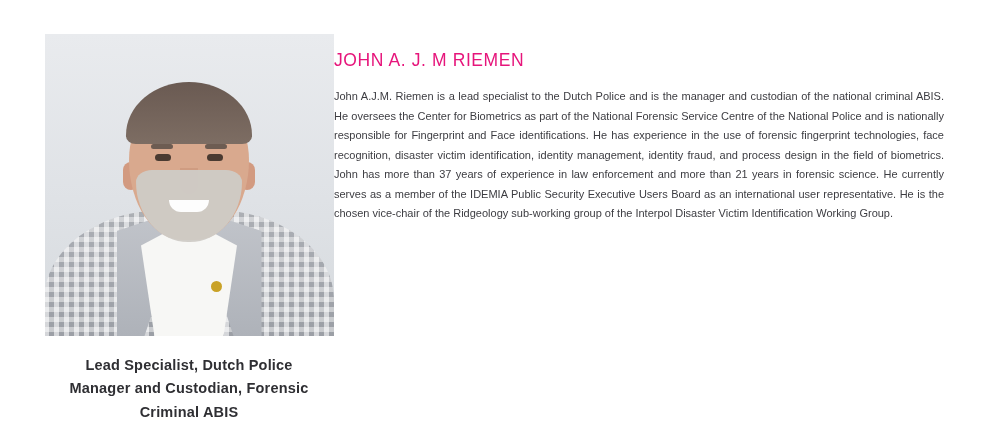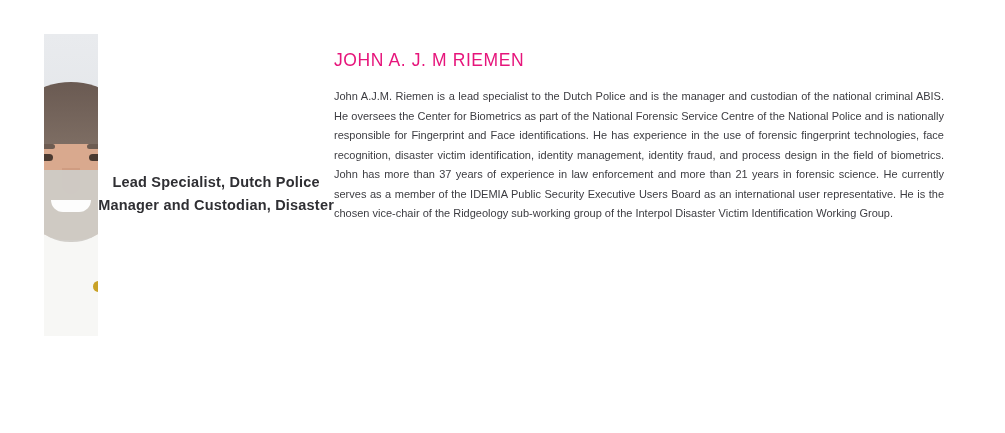--- a/index.html
+++ b/index.html
@@ -19,21 +19,21 @@
     flex-direction: row;
     align-items: flex-start;
     padding: 34px 30px 0 44px;
     box-sizing: border-box;
     height: 433px;
   }
   .photo-col {
     width: 290px;
     flex: 0 0 290px;
     display: flex;
-    flex-direction: row;
+    flex-direction: column;
     align-items: center;
   }
   .photo-frame {
     width: 289px;
     height: 302px;
     overflow: hidden;
     position: relative;
     background: #d9dde2;
   }
   
@@ -231,21 +231,22 @@
         <div class="p-eye-l"></div>
         <div class="p-eye-r"></div>
         <div class="p-nose"></div>
         <div class="p-beard"></div>
         <div class="p-mouth"></div>
         <div class="p-pin"></div>
       </div>
     </div>
     <div class="caption">
       <div>Lead Specialist, Dutch Police</div>
-      <div>Manager and Custodian, Disaster</div>
+      <div>Manager and Custodian, Forensic</div>
+      <div>Criminal ABIS</div>
     </div>
   </div>
 
   <div class="text-col">
     <h2 class="name">JOHN A. J. M RIEMEN</h2>
     <p class="bio">John A.J.M. Riemen is a lead specialist to the Dutch Police and is the manager and custodian of the national criminal ABIS. He oversees the Center for Biometrics as part of the National Forensic Service Centre of the National Police and is nationally responsible for Fingerprint and Face identifications. He has experience in the use of forensic fingerprint technologies, face recognition, disaster victim identification, identity management, identity fraud, and process design in the field of biometrics. John has more than 37 years of experience in law enforcement and more than 21 years in forensic science. He currently serves as a member of the IDEMIA Public Security Executive Users Board as an international user representative. He is the chosen vice-chair of the Ridgeology sub-working group of the Interpol Disaster Victim Identification Working Group.</p>
   </div>
 
 </div>
 

